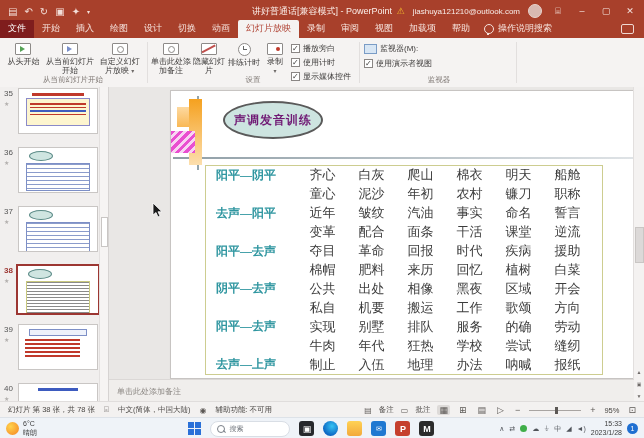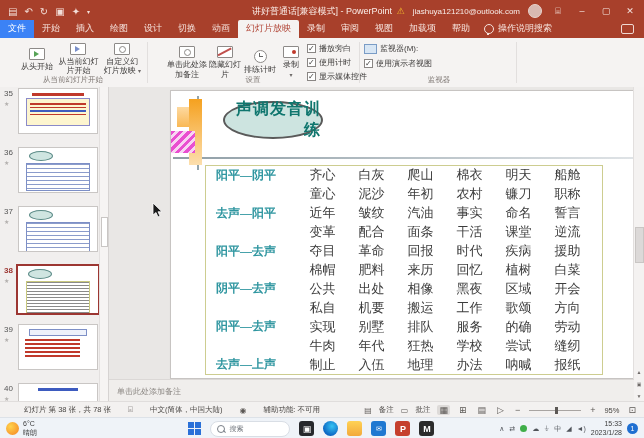--- a/index.html
+++ b/index.html
@@ -14,32 +14,32 @@
   .tb-title{position:absolute;left:0;right:0;text-align:center;font-size:9px;color:#fbeee9;pointer-events:none;}
   .tb-right{margin-left:auto;display:flex;align-items:center;gap:8px;padding-right:6px;font-size:8px;}
   .warn{color:#f6c12c;font-size:9px;}
   .avatar{width:12px;height:12px;border-radius:50%;background:#d8b9b2;border:1px solid #e9d3cd;}
   .winbtn{width:16px;text-align:center;font-size:9px;color:#f3e2dd;}
   
   .tabrow{position:absolute;left:0;top:22px;width:644px;height:16px;background:#a8402b;
     display:flex;align-items:flex-end;font-size:9px;color:#f6e3dd;}
   .tab{padding:2px 8px 3px;white-space:nowrap;}
   .tab.active{background:#f5f3f2;color:#b04334;border-radius:2px 2px 0 0;}
-  .tab.file{background:#3b82f6;color:#fff;}
+  .tab.file{background:#7f1d1d;color:#fff;}
   .tab-extra{display:flex;align-items:center;gap:4px;padding:0 6px 3px;}
   .bulb{width:8px;height:8px;border-radius:50%;border:1px solid #f6e3dd;position:relative;}
   .bulb::after{content:"";position:absolute;left:2px;top:8px;width:2px;height:2px;background:#f6e3dd;}
   .comment-ic{margin-left:auto;margin-right:10px;width:11px;height:8px;border:1px solid #f0d8d2;border-radius:2px;margin-bottom:4px;}
   
   .ribbon{position:absolute;left:0;top:38px;width:644px;height:49px;background:#f5f3f2;
     border-bottom:1px solid #d8d5d4;font-size:8px;color:#3d3b3a;}
   .rgroup{position:absolute;top:0;height:48px;}
   .rg-label{position:absolute;bottom:1px;left:0;right:0;text-align:center;font-size:7.5px;color:#7d7672;}
   .rdiv{position:absolute;top:4px;bottom:4px;width:1px;background:#e2dfde;}
-  .bigbtns{display:flex;align-items:center;gap:2px;padding:3px 4px 0;margin-left:16px;}
+  .bigbtns{display:flex;align-items:flex-start;gap:2px;padding:3px 4px 0;}
   .bigbtn{display:flex;flex-direction:column;align-items:center;width:40px;text-align:center;line-height:1.15;word-break:break-all;}
   .bigbtn .lbl{margin-top:2px;}
   .mini-screen{width:14px;height:10px;border:1px solid #8d8a88;background:#fff;border-radius:1px;position:relative;margin-top:2px;}
   .mini-screen.play::after{content:"";position:absolute;left:4px;top:2px;border-left:5px solid #56a356;border-top:3px solid transparent;border-bottom:3px solid transparent;}
   .mini-screen.play2::after{content:"";position:absolute;left:4px;top:2px;border-left:5px solid #7a8fc9;border-top:3px solid transparent;border-bottom:3px solid transparent;}
   .mini-screen.gear::after{content:"";position:absolute;left:4px;top:2px;width:5px;height:5px;border:1px solid #8d8a88;border-radius:50%;}
   .mini-screen.slash::after{content:"";position:absolute;left:-1px;top:4px;width:15px;height:1.5px;background:#c0504d;transform:rotate(-28deg);}
   .mini-screen.rec::after{content:"";position:absolute;right:2px;top:3px;width:4px;height:4px;border-radius:50%;background:#c0392b;}
   .mini-clock{width:11px;height:11px;border:1px solid #8d8a88;border-radius:50%;position:relative;margin-top:2px;background:#fff;}
   .mini-clock::after{content:"";position:absolute;left:4px;top:2px;width:1px;height:4px;background:#666;}
@@ -76,39 +76,39 @@
   .tscroll .thumbbar{position:absolute;left:1px;top:130px;width:5px;height:28px;background:#fff;border:1px solid #c9c6c4;}
   
   .slide{position:absolute;left:170px;top:3px;width:462px;height:287px;background:#fff;border:1px solid #c7c4c2;box-shadow:1px 1px 2px rgba(0,0,0,.12);}
   .deco-vline{position:absolute;left:26px;top:5px;width:2px;height:74px;background:#93a5ad;}
   .deco-hline{position:absolute;left:2px;top:66px;right:0;height:2px;background:linear-gradient(to right,#8f9ea6,#dfe3e6);}
   .deco-orange{position:absolute;left:18px;top:8px;width:13px;height:66px;background:linear-gradient(to bottom,#f5a11f,#fcdfae);}
   .deco-orange2{position:absolute;left:6px;top:16px;width:12px;height:20px;background:linear-gradient(to bottom,#fdd9a0,#f9b855);}
   .deco-pink{position:absolute;left:0;top:40px;width:24px;height:22px;background:repeating-linear-gradient(135deg,#e94fd0 0 3px,#f8d4f2 3px 6px);}
   .oval{position:absolute;left:52px;top:10px;width:96px;height:34px;border-radius:50%;border:2px solid #5a5a5a;background:#cde4e0;
     display:flex;align-items:center;justify-content:center;font-family:"Liberation Serif","DejaVu Serif",serif;
-    font-weight:bold;font-size:16px;color:#0f766e;letter-spacing:1px;text-align:right;}
+    font-weight:bold;font-size:12px;color:#701a75;letter-spacing:1px;}
   .tone-table{position:absolute;left:34px;top:74px;width:396px;height:208px;border:1px solid #cdcd90;
     display:flex;flex-direction:column;justify-content:space-around;font-family:"Liberation Serif","DejaVu Serif",serif;}
   .trow{display:flex;align-items:center;height:17px;}
   .tlabel{width:92px;padding-left:10px;box-sizing:border-box;color:#2f96a0;font-weight:bold;font-size:12px;white-space:nowrap;}
   .tword{width:49px;text-align:center;color:#3d3d3d;font-size:13px;white-space:nowrap;}
   
   .sscroll{position:absolute;right:0;top:0;width:10px;height:314px;background:#f4f2f1;border-left:1px solid #e2dfde;}
   .sscroll .bar{position:absolute;left:1px;top:140px;width:7px;height:34px;background:#dcd9d8;border:1px solid #c9c6c4;}
   .sscroll .nav{position:absolute;left:0;width:10px;text-align:center;font-size:5px;color:#6e6a68;}
   
   .notespane{position:absolute;left:109px;top:292px;width:525px;height:22px;background:#f0eeec;border-top:1px solid #dbd8d6;}
   .notespane .ph{margin:6px 0 0 8px;font-size:8px;color:#8c8884;}
   
   .cursor{position:absolute;left:152px;top:116px;z-index:50;}
   
   .statusbar{position:absolute;left:0;top:401px;width:644px;height:16px;background:#f3f1f0;border-top:1px solid #e0dddc;
     display:flex;align-items:center;font-size:7.5px;color:#4a4744;}
-  .sb-left{display:flex;align-items:flex-end;gap:17px;padding-left:24px;}
+  .sb-left{display:flex;align-items:flex-end;gap:9px;padding-left:8px;}
   .sb-right{margin-left:auto;display:flex;align-items:center;gap:7px;padding-right:6px;}
   .sb-ic{font-size:8px;color:#5c5855;}
   .viewbtn{font-size:9px;color:#5c5855;padding:0 2px;}
   .viewbtn.active{background:#dddad8;border-radius:2px;}
   .zoomtrack{position:relative;width:52px;height:1px;background:#a8a4a1;}
   .zoomthumb{position:absolute;left:26px;top:-3px;width:3px;height:7px;background:#5c5855;}
   
   .taskbar{position:absolute;left:0;top:417px;width:644px;height:21px;background:#eff3f8;border-top:1px solid #dde2e8;
     display:flex;align-items:center;font-size:7px;color:#444;}
   .weather{display:flex;align-items:center;gap:4px;padding-left:6px;width:150px;}

